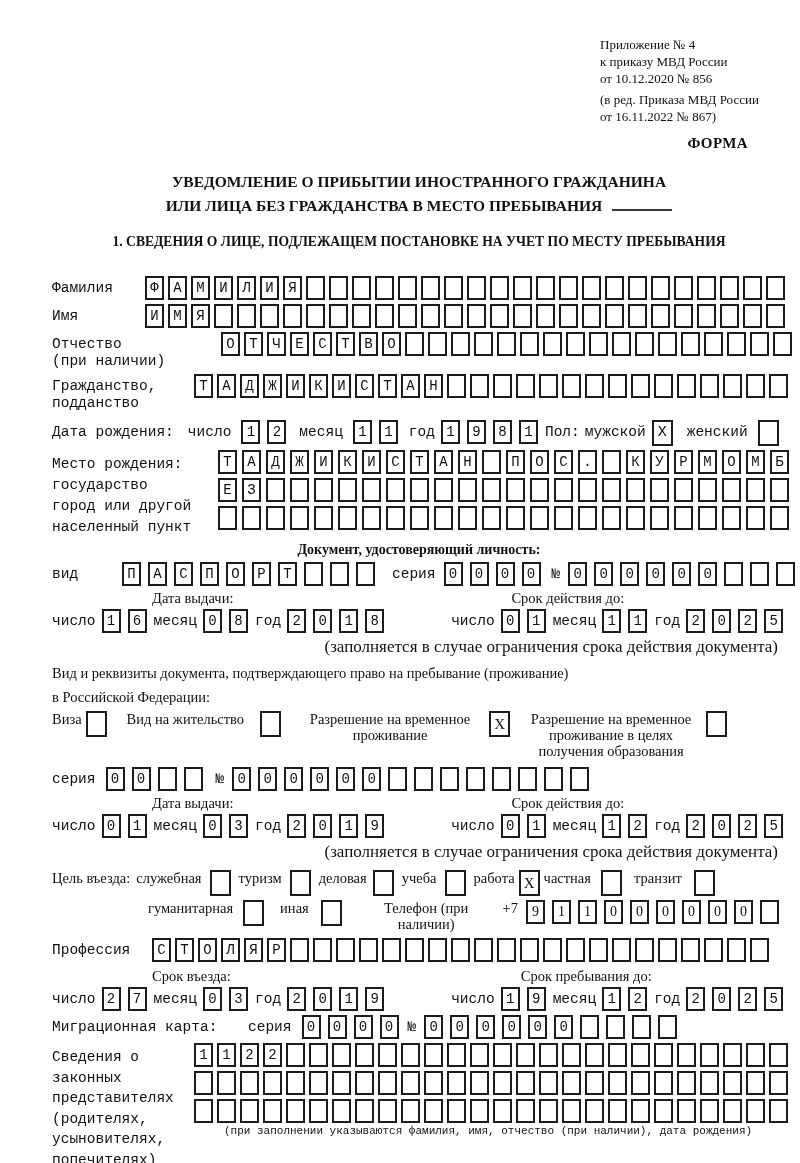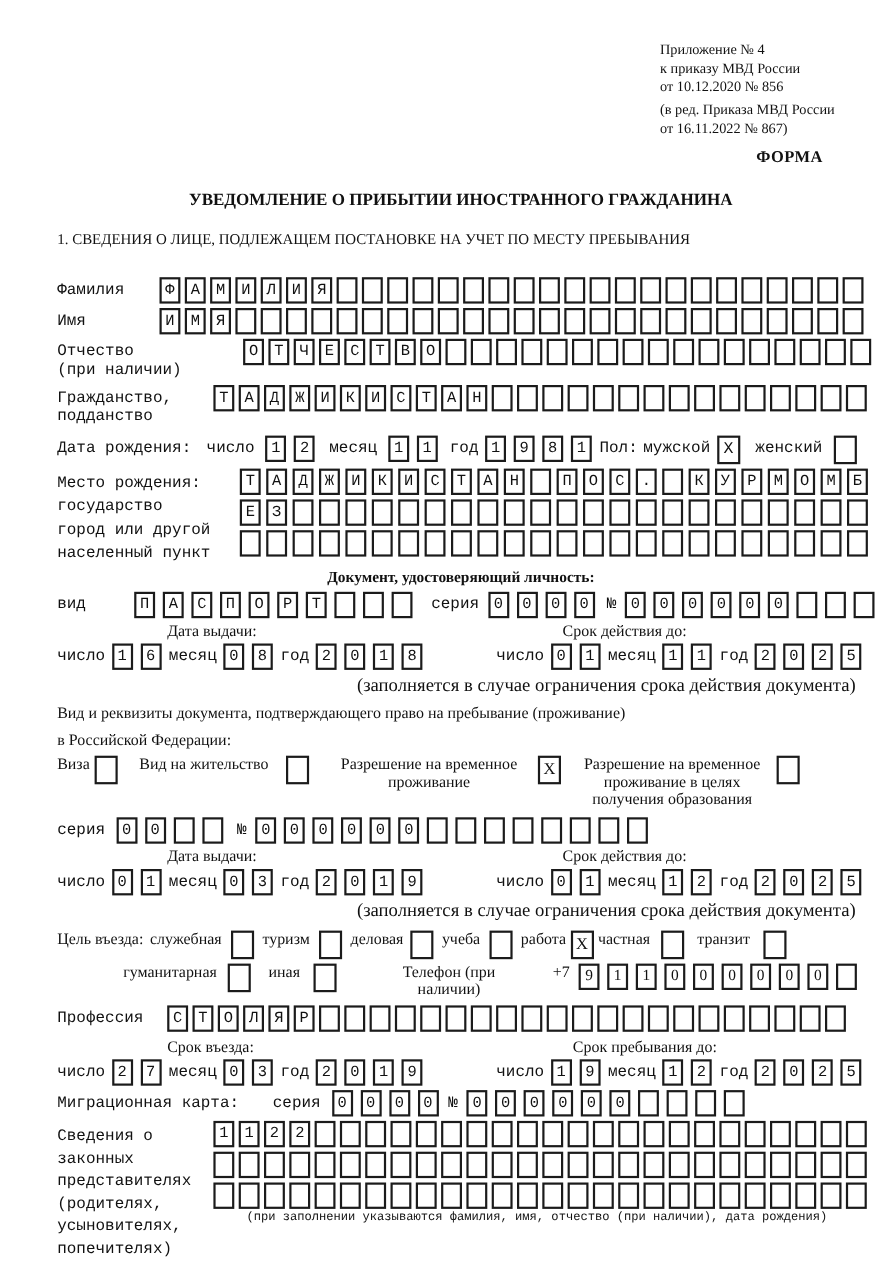--- a/index.html
+++ b/index.html
@@ -7,21 +7,21 @@
        font-family:"Liberation Serif","DejaVu Serif",serif;}
   .page{box-sizing:border-box;width:800px;height:1163px;padding:36px 14px 0 52px;position:relative;}
 
   
   .annex{margin-left:548px;font-size:13px;line-height:17px;}
   .annex .ed{margin-top:4px;}
   .forma{margin-top:10px;margin-right:38px;text-align:right;font-weight:bold;font-size:15px;letter-spacing:.4px;}
 
   .title{margin-top:18px;text-align:center;font-weight:bold;font-size:15.5px;line-height:24px;}
   .uline{display:inline-block;width:60px;border-bottom:2px solid #3a3a3a;height:14px;margin-left:10px;}
-  .sec1{margin-top:16px;font-weight:normal;font-size:13.6px;}
+  .sec1{margin-top:16px;text-align:center;font-weight:bold;font-size:13.6px;}
 
   
   .frow{display:flex;align-items:flex-start;margin-bottom:4px;font-family:Liberation Mono, monospace;}
   .lbl{font-size:14.5px;line-height:17px;padding-top:4px;}
   .w93{flex:0 0 93px;} .w169{flex:0 0 169px;} .w142{flex:0 0 142px;} .w166{flex:0 0 166px;} .w100{flex:0 0 100px;}
   .cells{display:flex;flex-wrap:nowrap;}
   .c{flex:0 0 15px;width:15px;height:20px;border:2px solid #1b1b1b;margin-right:4px;
      text-align:center;font-size:14px;line-height:20px;}
   .cw .c{margin-right:5px;}   
   .cd .c{margin-right:7px;}   
@@ -51,20 +51,23 @@
     <div>Приложение № 4</div>
     <div>к приказу МВД России</div>
     <div>от 10.12.2020 № 856</div>
     <div class="ed">(в ред. Приказа МВД России</div>
     <div>от 16.11.2022 № 867)</div>
   </div>
   <div class="forma">ФОРМА</div>
 
   <div class="title">
     <div>УВЕДОМЛЕНИЕ О ПРИБЫТИИ ИНОСТРАННОГО ГРАЖДАНИНА</div>
+    <div>
+      <span>ИЛИ ЛИЦА БЕЗ ГРАЖДАНСТВА В МЕСТО ПРЕБЫВАНИЯ</span><span class="uline"></span>
+    </div>
   </div>
 
   <div class="sec1">1. СВЕДЕНИЯ О ЛИЦЕ, ПОДЛЕЖАЩЕМ ПОСТАНОВКЕ НА УЧЕТ ПО МЕСТУ ПРЕБЫВАНИЯ</div>
 
   <div class="frow mt26">
     <span class="lbl w93">Фамилия</span>
     <div class="cells">
         <span class="c">Ф</span>
         <span class="c">А</span>
         <span class="c">М</span>
@@ -497,21 +500,21 @@
     <span class="cb" style="margin-left:8px"></span>
     <span class="optlbl" style="margin-left:8px">работа</span>
     <span class="cb" style="margin-left:4px">X</span>
     <span class="optlbl" style="margin-left:4px">частная</span>
     <span class="cb" style="margin-left:10px"></span>
     <span class="optlbl" style="margin-left:12px">транзит</span>
     <span class="cb" style="margin-left:12px"></span>
   </div>
 
   <div class="optrow mt4">
-    <span class="optlbl" style="margin-left:60px">гуманитарная</span>
+    <span class="optlbl" style="margin-left:96px">гуманитарная</span>
     <span class="cb" style="margin-left:10px"></span>
     <span class="optlbl" style="margin-left:16px">иная</span>
     <span class="cb" style="margin-left:12px"></span>
     <span class="optlbl" style="margin-left:34px">Телефон (при наличии)</span>
     <span class="optlbl" style="margin-left:26px">+7</span>
     <div class="cells cd" style="margin-left:8px">
         <span class="c">9</span>
         <span class="c">1</span>
         <span class="c">1</span>
         <span class="c">0</span>

